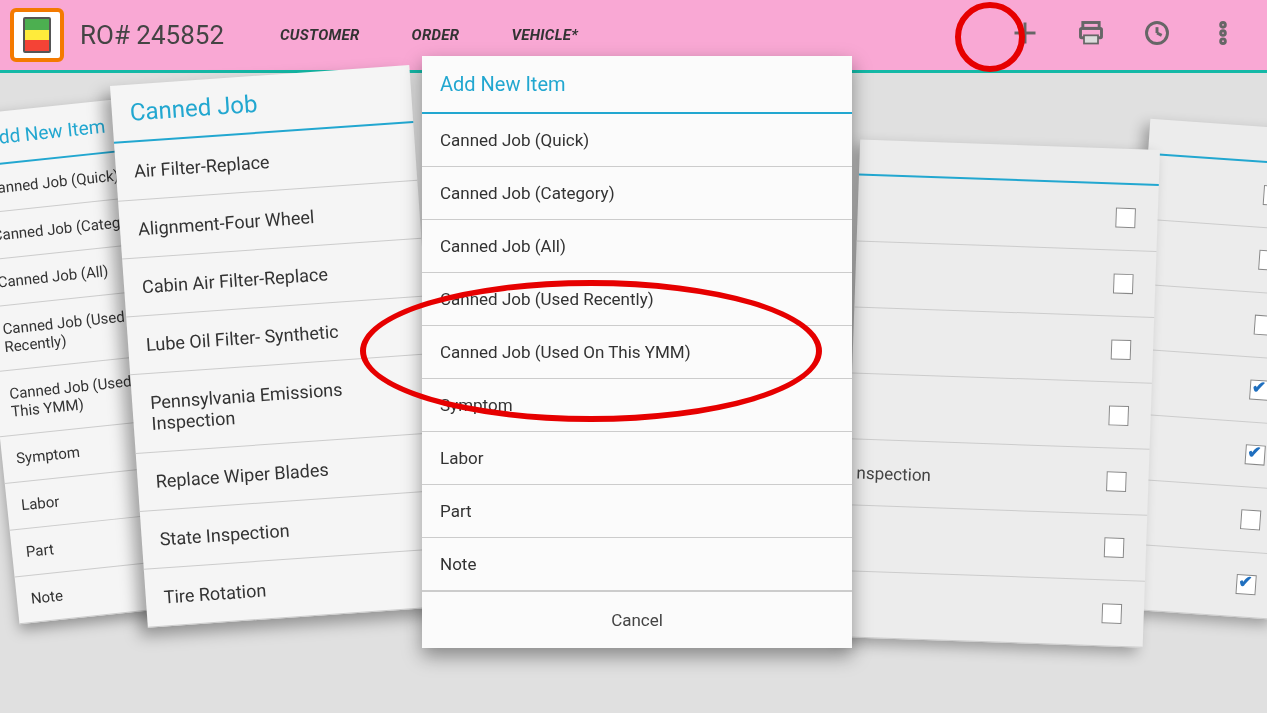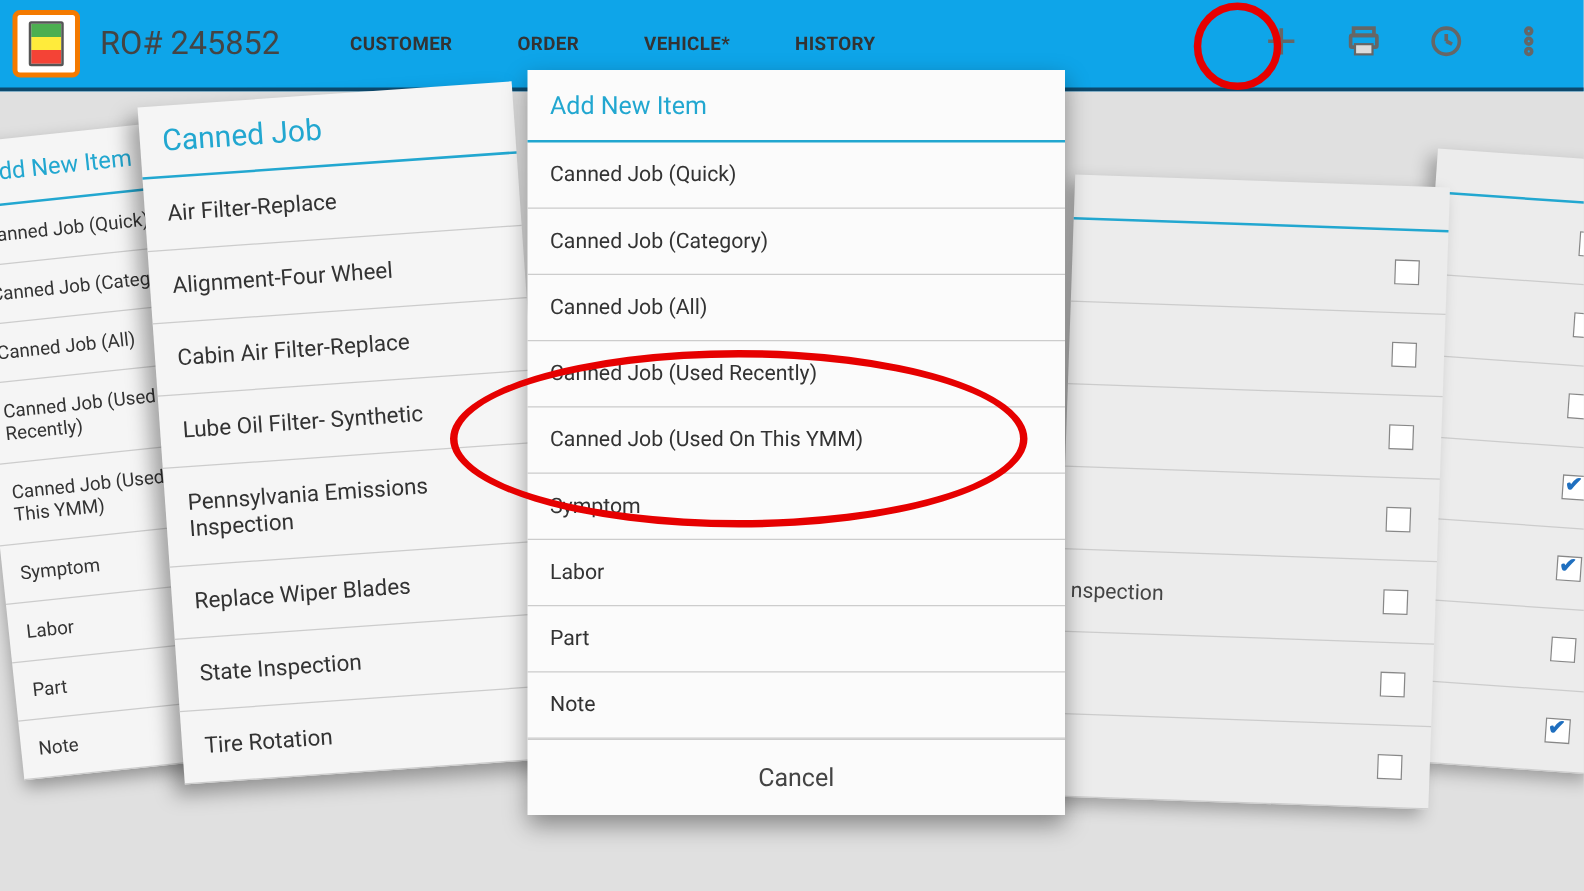--- a/index.html
+++ b/index.html
@@ -1,34 +1,34 @@
 <!DOCTYPE html>
 <html><head>
 <meta charset="utf-8">
 <style>
   html,body{margin:0;padding:0;font-family:Roboto,Arial,sans-serif;background:#e0e0e0;overflow:hidden;}
   body{width:1267px;height:713px;position:relative;}
 
   
-  .topbar{position:absolute;top:0;left:0;right:0;height:70px;background:#0ea5e9;border-bottom:3px solid #0c4a6e;display:flex;align-items:center;text-align:right;}
+  .topbar{position:absolute;top:0;left:0;right:0;height:70px;background:#f9a8d4;border-bottom:3px solid #14b8a6;display:flex;align-items:center;text-align:right;}
   .logo{width:46px;height:46px;margin-left:10px;border:4px solid #f47a00;border-radius:6px;display:flex;align-items:center;justify-content:center;background:#fff;}
   .logo-inner{width:24px;height:32px;background:linear-gradient(to bottom,#4caf50 33%,#ffeb3b 33% 66%,#f44336 66%);border:2px solid #555;border-radius:2px;}
   .ro{font-size:26px;color:#444;margin-left:16px;}
-  .tabs{display:flex;margin-left:30px;height:100%;}
+  .tabs{display:flex;margin-left:30px;height:100%;font-style:italic;}
   .tab{padding:0 26px;font-size:15px;font-weight:700;color:#333;display:flex;align-items:center;cursor:pointer;letter-spacing:0.3px;}
   .top-icons{margin-left:auto;display:flex;align-items:center;gap:38px;padding-right:30px;}
   .icon{width:28px;height:28px;fill:none;stroke:#666;stroke-width:2.5;}
   .circle-red{position:absolute;border:6px solid #e60000;border-radius:50%;}
   .ellipse-red{position:absolute;border:6px solid #e60000;border-radius:50%;}
 
   
   .panel{position:absolute;background:#f5f5f5;box-shadow:0 6px 14px rgba(0,0,0,.35);}
   .panel .ptitle{color:#22a7d0;font-size:22px;padding:14px 18px;border-bottom:2px solid #22a7d0;}
   .panel .row{padding:16px 18px;border-bottom:1px solid #ccc;font-size:17px;color:#333;cursor:pointer;}
-  .panel .cancel{padding:18px;text-align:center;font-size:20px;color:#444;border-top:1px solid #ccc;cursor:pointer;}
+  .panel .cancel{padding:18px;text-align:center;font-size:17px;color:#444;border-top:1px solid #ccc;cursor:pointer;}
 
   
   .back-left{left:-34px;top:115px;width:185px;transform:rotate(-6deg);transform-origin:top left;}
   .back-left .ptitle{font-size:19px;}
   .back-left .row{font-size:15px;padding:14px 14px;}
 
   
   .mid-left{left:110px;top:86px;width:300px;transform:rotate(-4deg);transform-origin:top left;box-shadow:-8px 8px 16px rgba(0,0,0,.35);}
   .mid-left .ptitle{font-size:24px;}
   .mid-left .row{font-size:18px;padding:18px 18px;}
@@ -55,21 +55,20 @@
 
 <div class="topbar">
   <div class="logo">
       <div class="logo-inner"></div>
     </div>
   <div class="ro">RO# 245852</div>
   <div class="tabs">
     <div class="tab">CUSTOMER</div>
     <div class="tab">ORDER</div>
     <div class="tab">VEHICLE*</div>
-    <div class="tab">HISTORY</div>
   </div>
   <div class="top-icons">
     <span>
       <svg class="icon" viewBox="0 0 24 24">
           <line x1="12" y1="3" x2="12" y2="21"></line>
           <line x1="3" y1="12" x2="21" y2="12"></line>
         </svg>
     </span>
     <span>
       <svg class="icon" viewBox="0 0 24 24" fill="#666" stroke="none">

